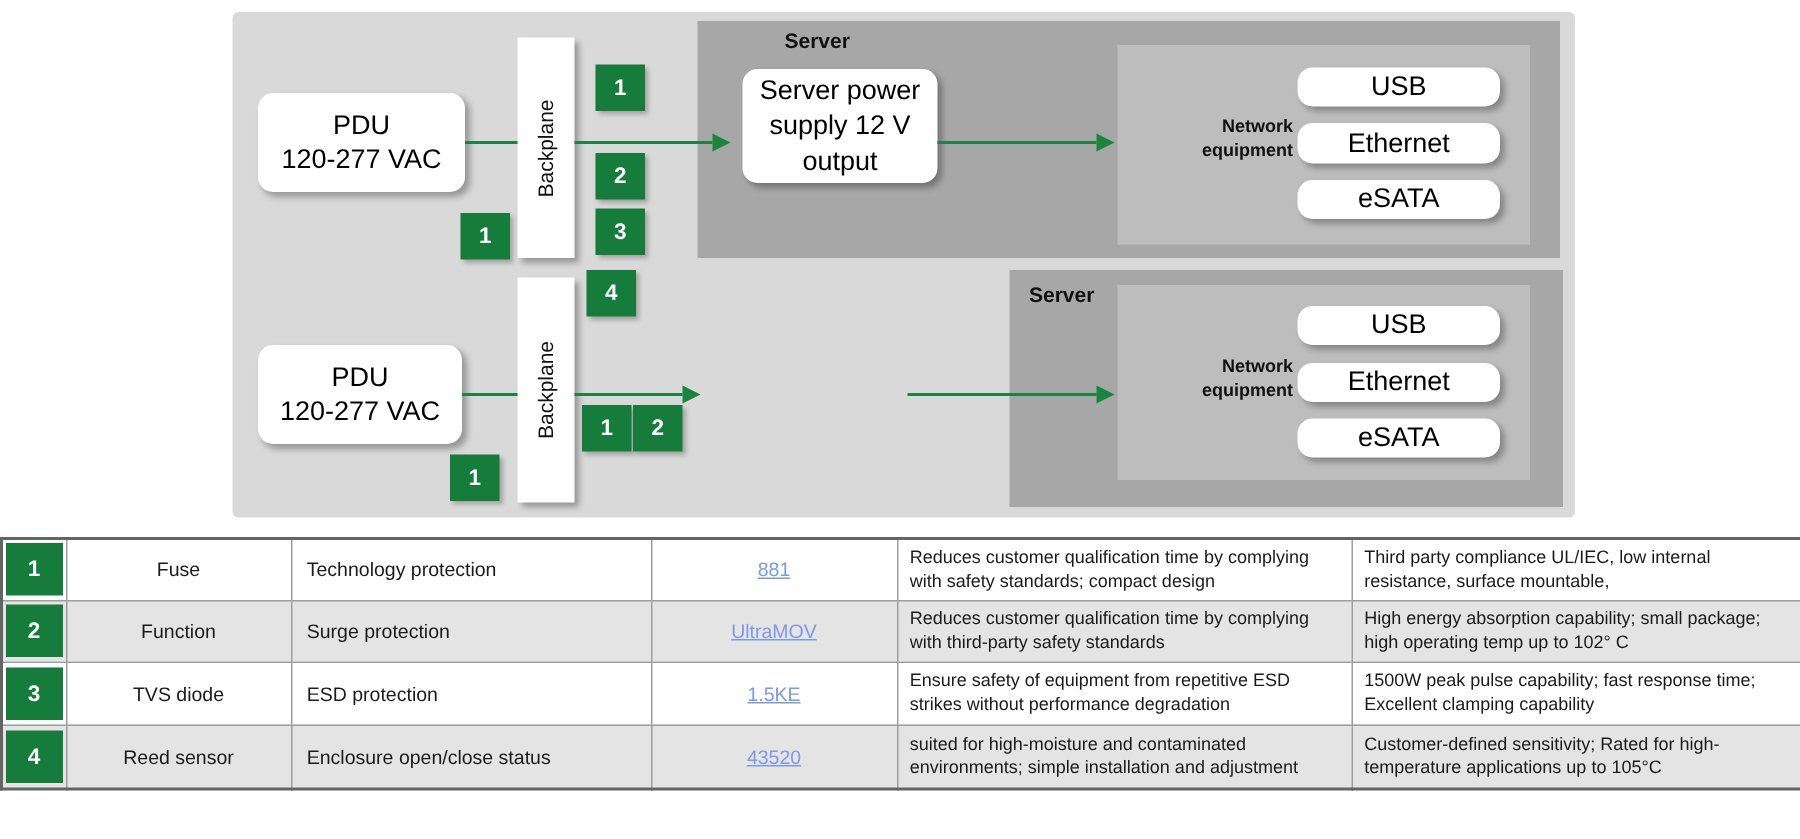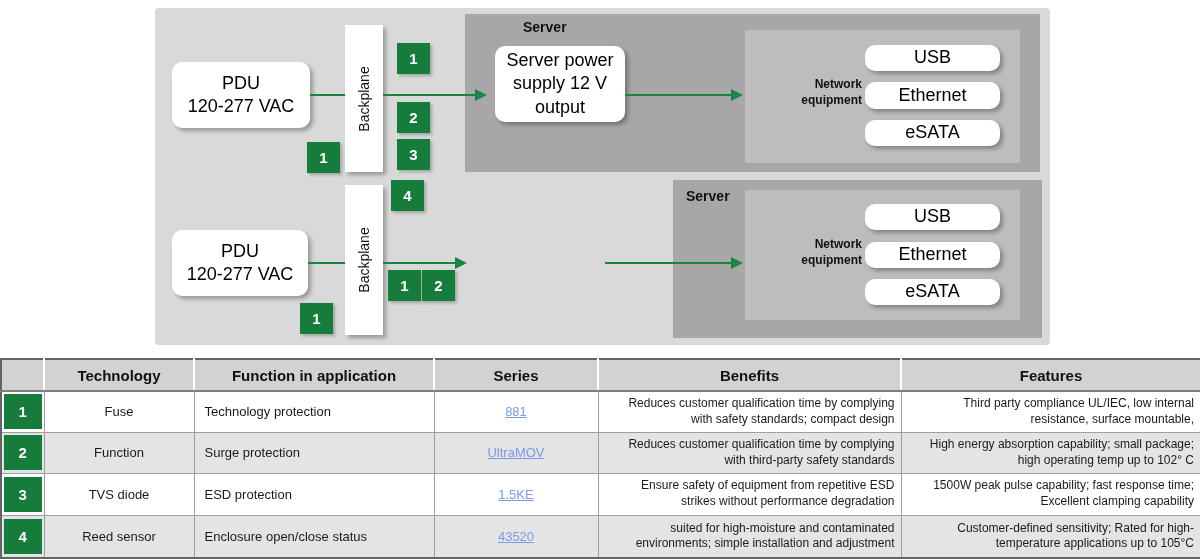--- a/index.html
+++ b/index.html
@@ -32,21 +32,21 @@
   table.spec th { background:#d2d2d2; font-size:15px; font-weight:bold; color:#111;
                   border-right:2px solid #fff; border-bottom:2px solid #7e7e7e; }
   table.spec td { border:1px solid #9e9e9e; color:#1a1a1a; vertical-align:middle; }
   td.num { padding:2px; background:#fff; }
   .num-box { background:var(--green,#157c3b); color:#fff; font-weight:bold; font-size:15px;
              height:35px; display:flex; align-items:center; justify-content:center; }
   td.tech { text-align:center; font-size:13px; }
   td.func { text-align:left; font-size:13px; padding-left:10px; }
   td.series { text-align:center; font-size:13px; }
   td.series a { color:var(--link-blue,#7d9ae8); text-decoration:underline; cursor:pointer; }
-  td.benefits, td.features { text-align:right; font-size:12px; line-height:1.3;
+  td.benefits, td.features { text-align:left; font-size:12px; line-height:1.3;
                              padding:3px 6px 3px 8px; }
   tr.alt td { background:#e4e4e4; }
   tr.alt td.num { background:#e4e4e4; }
 </style>
 </head>
 <body>
 
 <div id="page">
 
   <div class="diagram-bg" style="left:155px;top:8px;width:895px;height:337px"></div>
@@ -113,28 +113,20 @@
   <table class="spec">
     <colgroup>
       <col style="width:43px">
         <col style="width:150px">
         <col style="width:240px">
       <col style="width:164px">
         <col style="width:303px">
         <col style="width:300px">
     </colgroup>
     <tbody>
-        <tr style="height:32px">
-      <th></th>
-      <th>Technology</th>
-      <th>Function in application</th>
-      <th>Series</th>
-      <th>Benefits</th>
-      <th>Features</th>
-    </tr>
     <tr style="height:41px">
       <td class="num">
             <div class="num-box">1</div>
           </td>
       <td class="tech">Fuse</td>
       <td class="func">Technology protection</td>
       <td class="series"><a>881</a></td>
       <td class="benefits">Reduces customer qualification time by complying with safety standards; compact design</td>
       <td class="features">Third party compliance UL/IEC, low internal resistance, surface mountable,</td>
     </tr>

